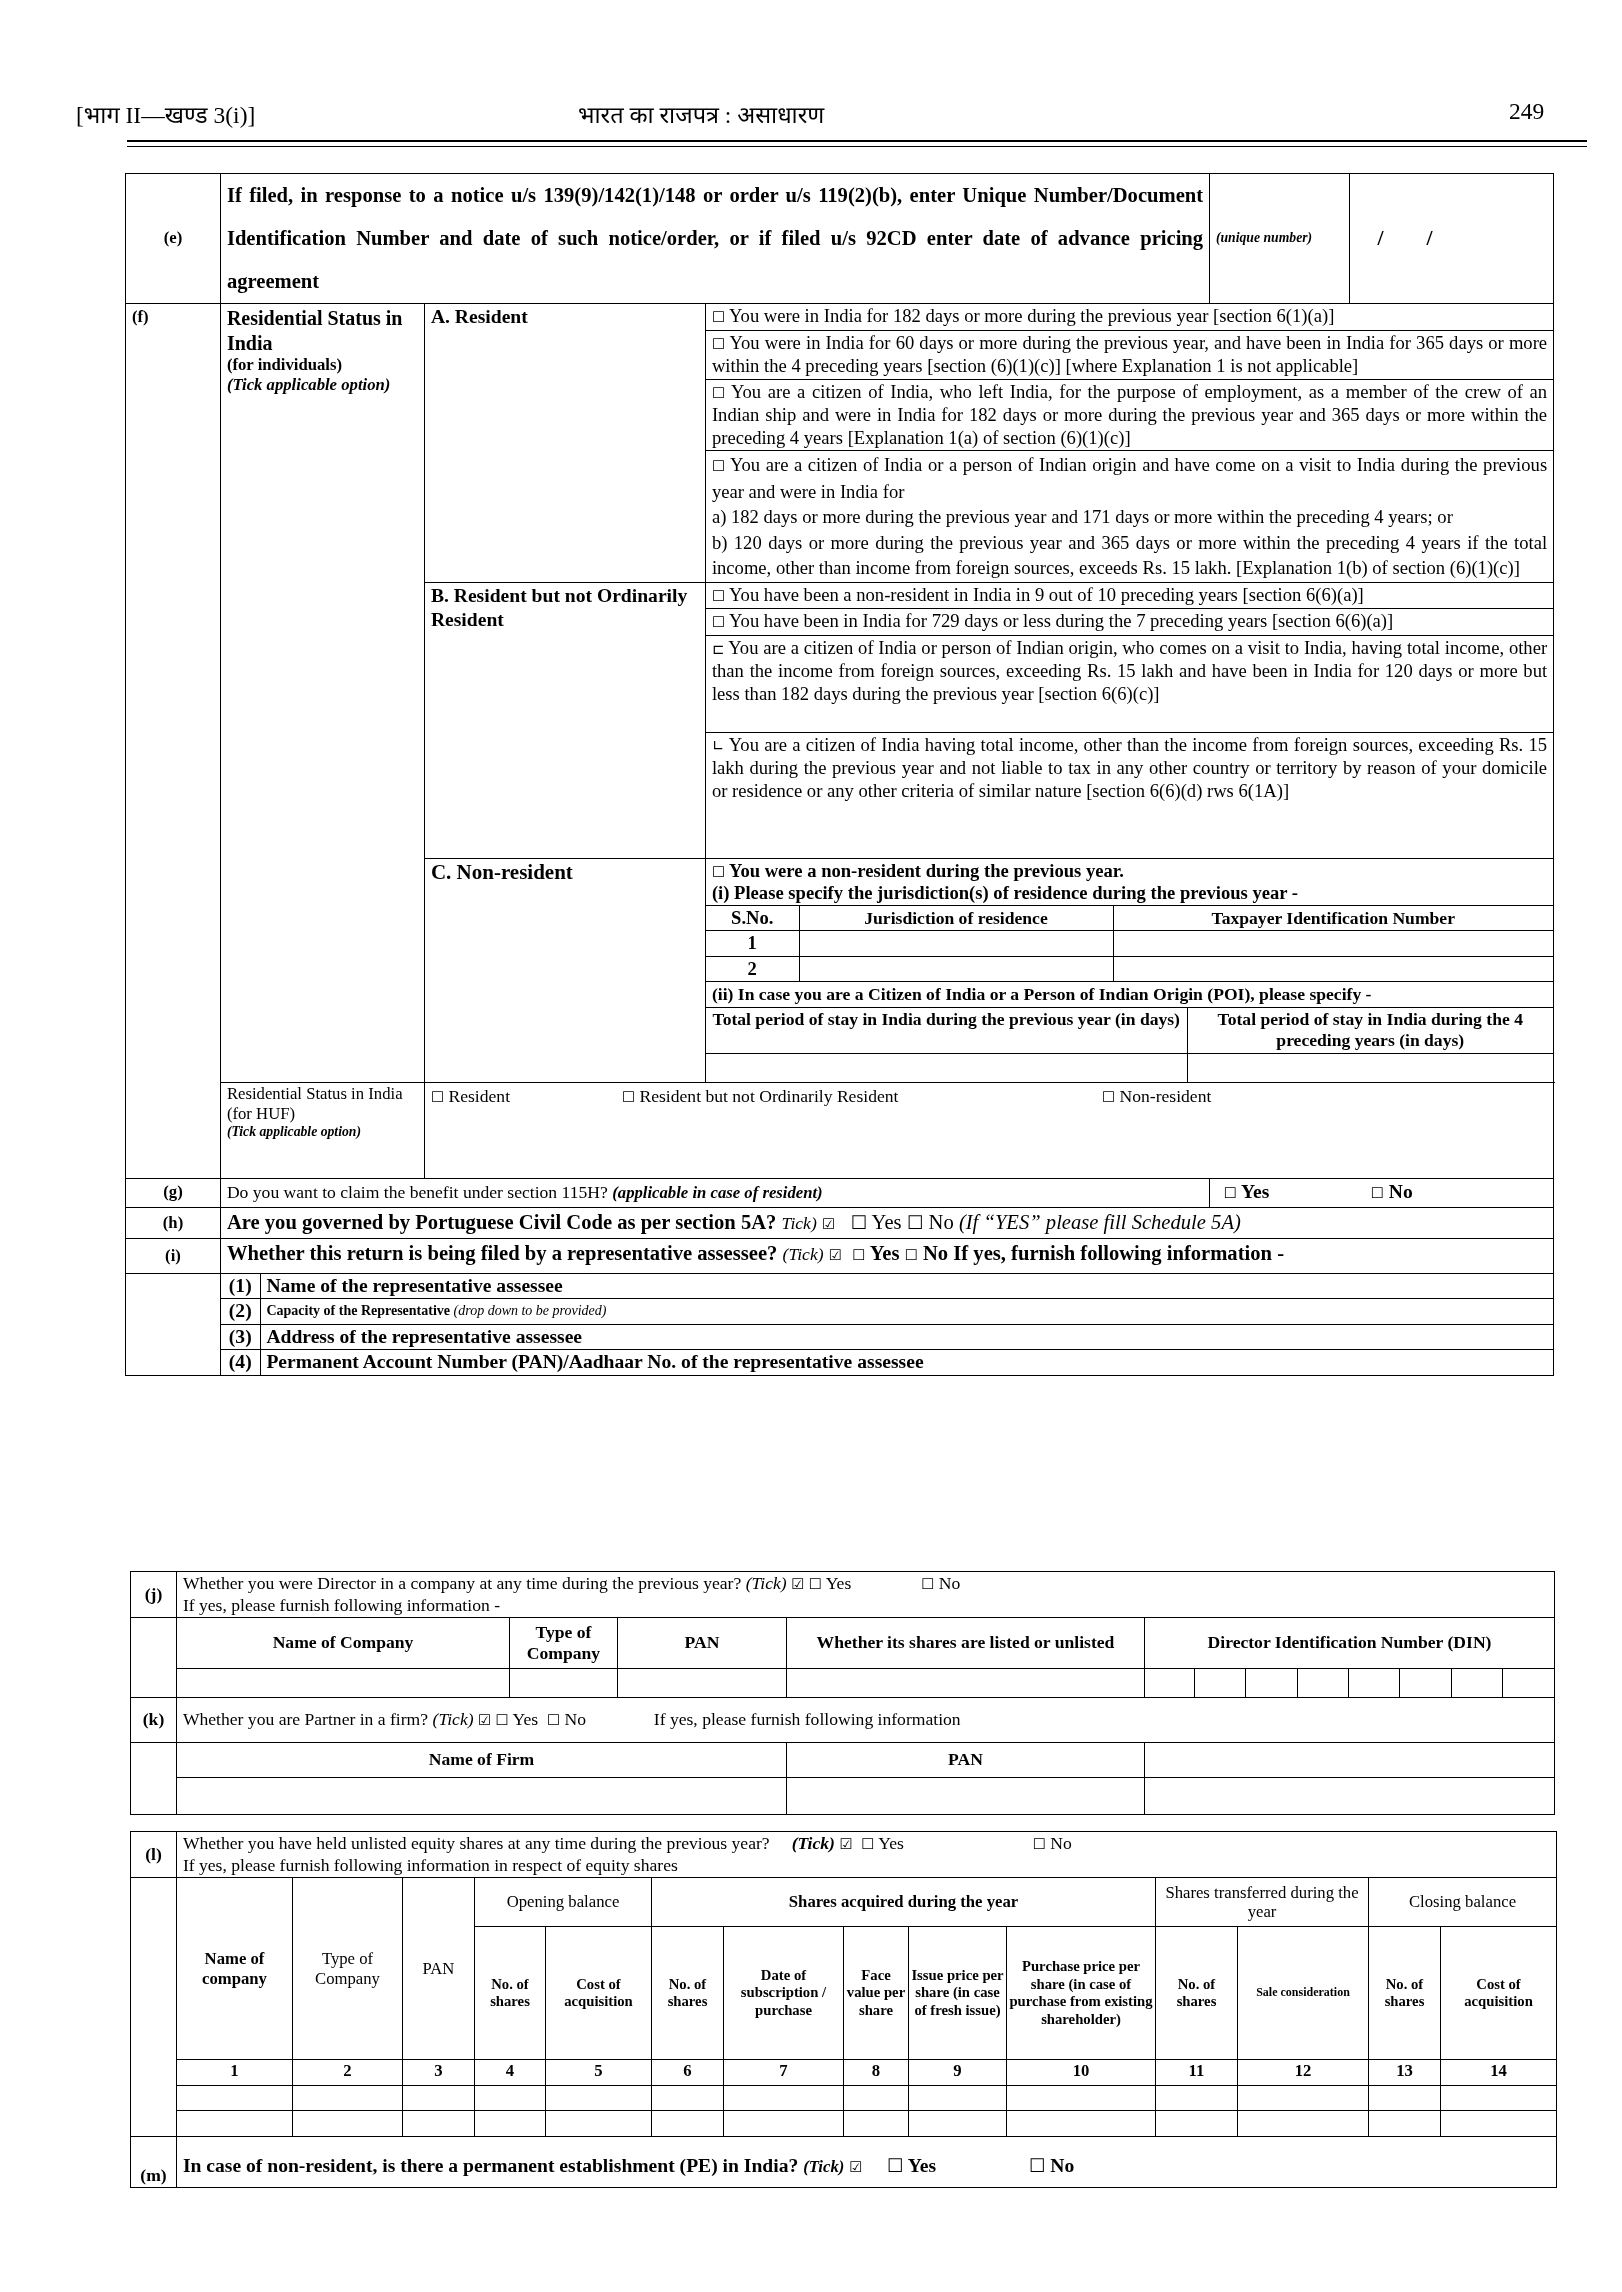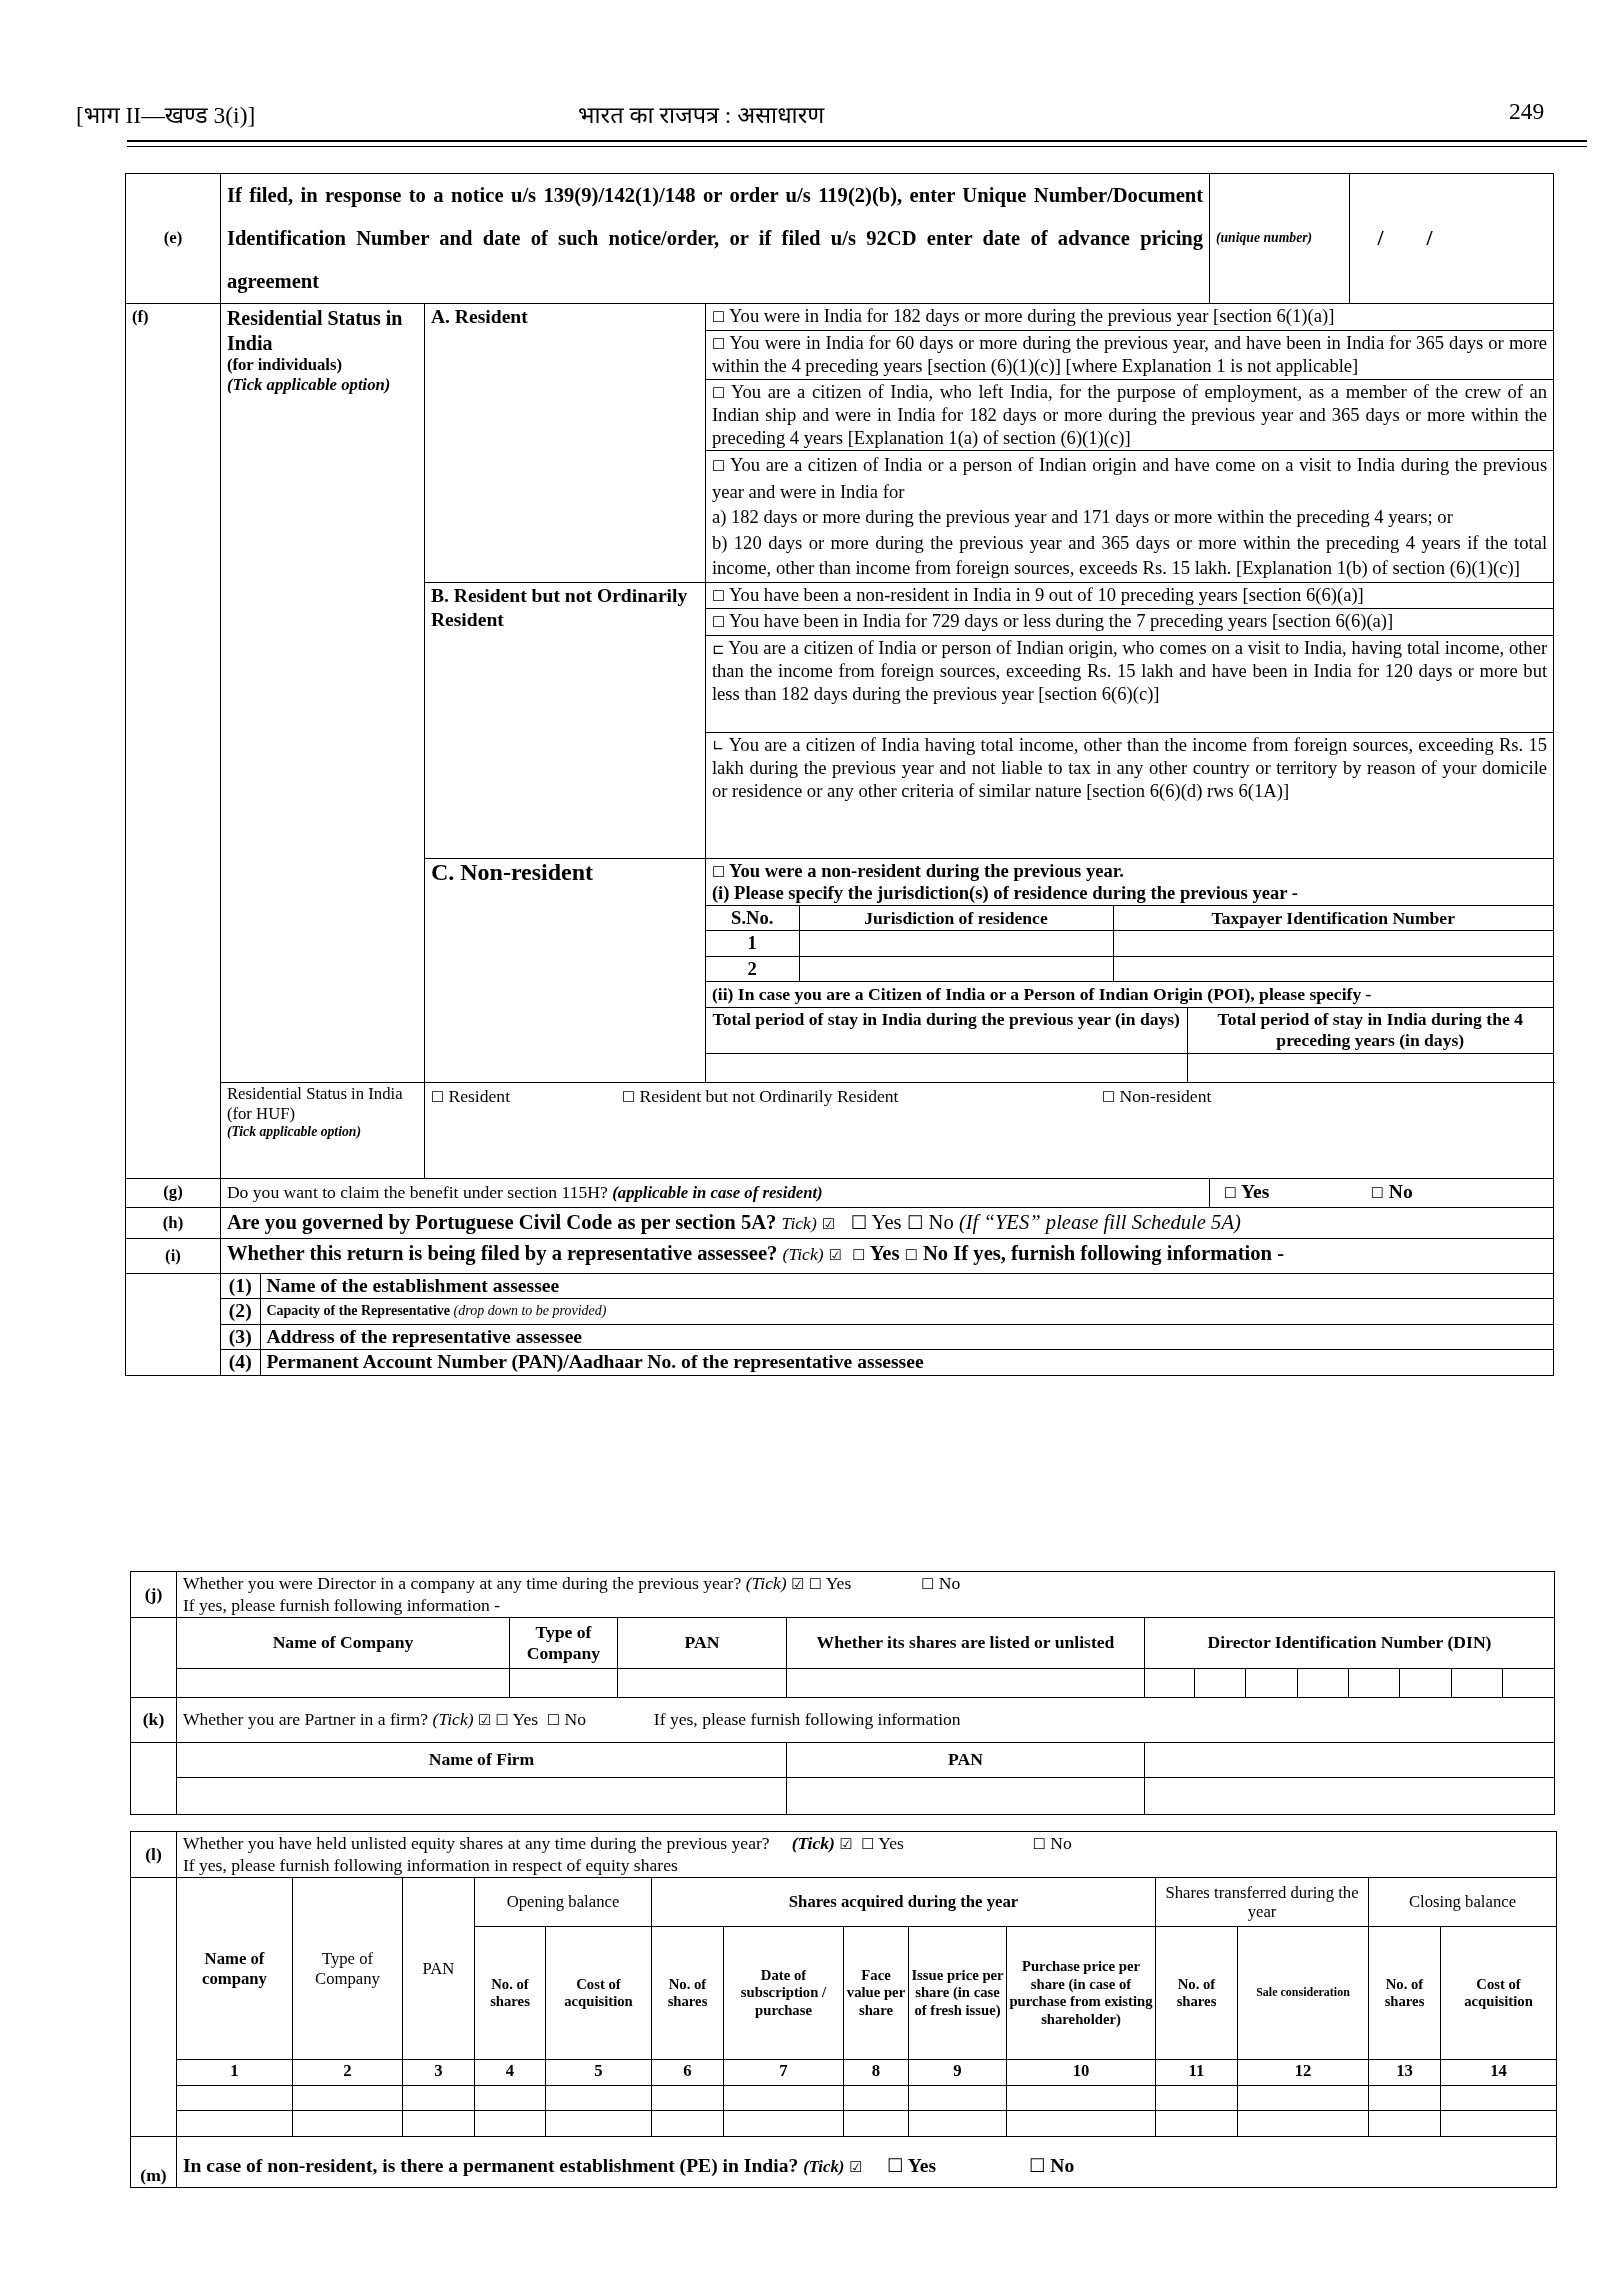--- a/index.html
+++ b/index.html
@@ -107,21 +107,21 @@
               </tr>
         <tr>
                 <td class="j" style="border-left:none;border-right:none;border-bottom:none;height:123px"><span class="cb">∟</span> <span>You are a citizen of India having total income, other than the income from foreign sources, exceeding Rs. 15 lakh during the previous year and not liable to tax in any other country or territory by reason of your domicile or residence or any other criteria of similar nature [section 6(6)(d) rws 6(1A)]</span></td>
               </tr>
       </tbody>
           </table>
     </td>
   </tr>
 
   <tr>
-    <td class="b" style="font-size:24px">C. Non-resident</td>
+    <td class="b" style="font-size:21px">C. Non-resident</td>
     <td colspan="3" style="padding:0">
       <table class="sub">
         <colgroup>
               <col style="width:93px">
               <col style="width:314px">
               <col style="width:74px">
               <col>
             </colgroup>
         <tbody>
               <tr>
@@ -208,21 +208,21 @@
     <td rowspan="4"></td>
     <td colspan="5" style="padding:0">
       <table class="sub">
         <colgroup>
               <col style="width:39px">
               <col>
             </colgroup>
         <tbody>
               <tr>
                 <td class="b c" style="border-top:none;border-left:none;font-size:19.6px">(1)</td>
-                <td class="b" style="border-top:none;border-right:none;font-size:19.6px"><span>Name of the establishment assessee</span></td>
+                <td class="b" style="border-top:none;border-right:none;font-size:19.6px"><span>Name of the representative assessee</span></td>
               </tr>
         <tr>
                 <td class="b c" style="border-left:none;font-size:19.6px">(2)</td>
                 <td style="border-right:none;font-size:14px"><span class="b">Capacity of the Representative</span> <span class="i">(drop down to be provided)</span></td>
               </tr>
         <tr>
                 <td class="b c" style="border-left:none;font-size:19.6px">(3)</td>
                 <td class="b" style="border-right:none;font-size:19.6px"><span>Address of the representative assessee</span></td>
               </tr>
         <tr>

